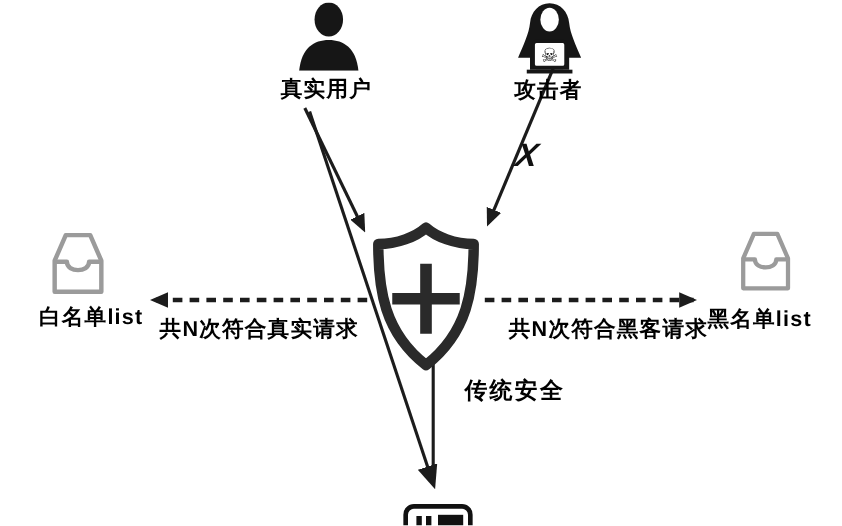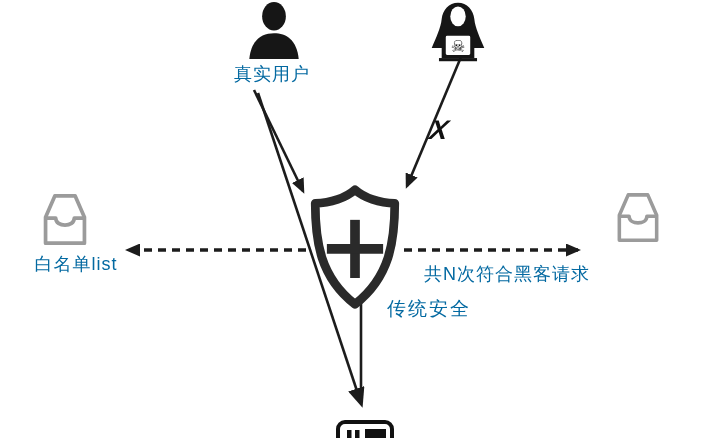--- a/index.html
+++ b/index.html
@@ -5,24 +5,24 @@
   html,body{margin:0;padding:0;background:#fff;}
   .canvas{
     position:relative;width:702px;height:438px;background:#ffffff;
     overflow:hidden;font-family:"Liberation Sans","DejaVu Sans",sans-serif;
   }
   .edges{position:absolute;left:0;top:0;width:702px;height:438px;pointer-events:none;}
   .node{position:absolute;}
   .node svg{display:block;}
   .lbl{
     position:absolute;transform:translate(-50%,-50%);
-    font-size:18px;font-weight:400;color:#0369a1;white-space:nowrap;
+    font-size:18px;font-weight:700;color:#000000;white-space:nowrap;
     letter-spacing:1px;
   }
-  .lbl.big{font-size:19px;letter-spacing:2px;}
+  .lbl.big{font-size:19px;letter-spacing:2px;margin-top:17px;}
   .xmark{
     position:absolute;transform:translate(-50%,-50%) skewX(-10deg);
     font-size:27px;font-weight:800;font-style:italic;color:#111;
   }
 </style>
 </head>
 <body>
 
 <div class="canvas">
 
@@ -63,20 +63,21 @@
     <span>
       <svg width="58" height="67" viewBox="0 0 64 72">
         <path d="M32 1 C22 1 15 9 14 19 C13 29 8 39 3 51 L14 51 L14 62 L50 62 L50 51 L61 51 C56 39 51 29 50 19 C49 9 42 1 32 1 Z" fill="#161616"></path>
         <ellipse cx="32" cy="16" rx="8.5" ry="11" fill="#ffffff"></ellipse>
         <rect x="17" y="36" width="30" height="24" rx="3" fill="#ffffff" stroke="#161616" stroke-width="3"></rect>
         <text x="32" y="55" text-anchor="middle" font-size="18" font-family="DejaVu Sans, sans-serif" fill="#161616">☠</text>
         <rect x="11" y="62" width="42" height="3.5" fill="#161616"></rect>
       </svg>
     </span>
   </div>
+  <div class="lbl" style="left:457px;top:75px;">攻击者</div>
 
   <div class="xmark" style="left:439px;top:130px;">X</div>
 
   <div class="node" style="left:306px;top:183px;width:98px;height:128px;">
     <span>
       <svg width="98" height="128" viewBox="0 0 100 132">
         <path d="M50 7 C59 15 75 21 91 21 C91 60 86 97 50 125 C14 97 9 60 9 21 C25 21 41 15 50 7 Z" fill="none" stroke="#2a2a2a" stroke-width="9" stroke-linejoin="round"></path>
         <line x1="50" y1="38" x2="50" y2="98" stroke="#2a2a2a" stroke-width="10"></line>
         <line x1="21" y1="68" x2="79" y2="68" stroke="#2a2a2a" stroke-width="10"></line>
       </svg>
@@ -95,21 +96,23 @@
   <div class="lbl" style="left:76px;top:264px;">白名单list</div>
 
   <div class="node" style="left:614px;top:191px;width:48px;height:54px;">
     <span>
       <svg width="48" height="54" viewBox="0 0 54 58">
         <path d="M16 3 L38 3 L48 26 L48 54 L6 54 L6 26 Z" fill="none" stroke="#9b9b9b" stroke-width="4" stroke-linejoin="round"></path>
         <path d="M6 27 L17 27 C17 37 37 37 37 27 L48 27" fill="none" stroke="#9b9b9b" stroke-width="4" stroke-linejoin="round"></path>
       </svg>
     </span>
   </div>
+  <div class="lbl" style="left:633px;top:266px;">黑名单list</div>
 
+  <div class="lbl" style="left:216px;top:274px;">共N次符合真实请求</div>
   <div class="lbl" style="left:507px;top:274px;">共N次符合黑客请求</div>
 
   <div class="node" style="left:336px;top:420px;width:58px;height:34px;">
     <span>
       <svg width="58" height="34" viewBox="0 0 58 34">
         <rect x="2" y="2" width="54" height="30" rx="7" fill="#ffffff" stroke="#111111" stroke-width="4"></rect>
         <rect x="11" y="10" width="4.5" height="10" fill="#111111"></rect>
         <rect x="19" y="10" width="4.5" height="10" fill="#111111"></rect>
         <rect x="29" y="9" width="21" height="11" fill="#111111"></rect>
       </svg>

